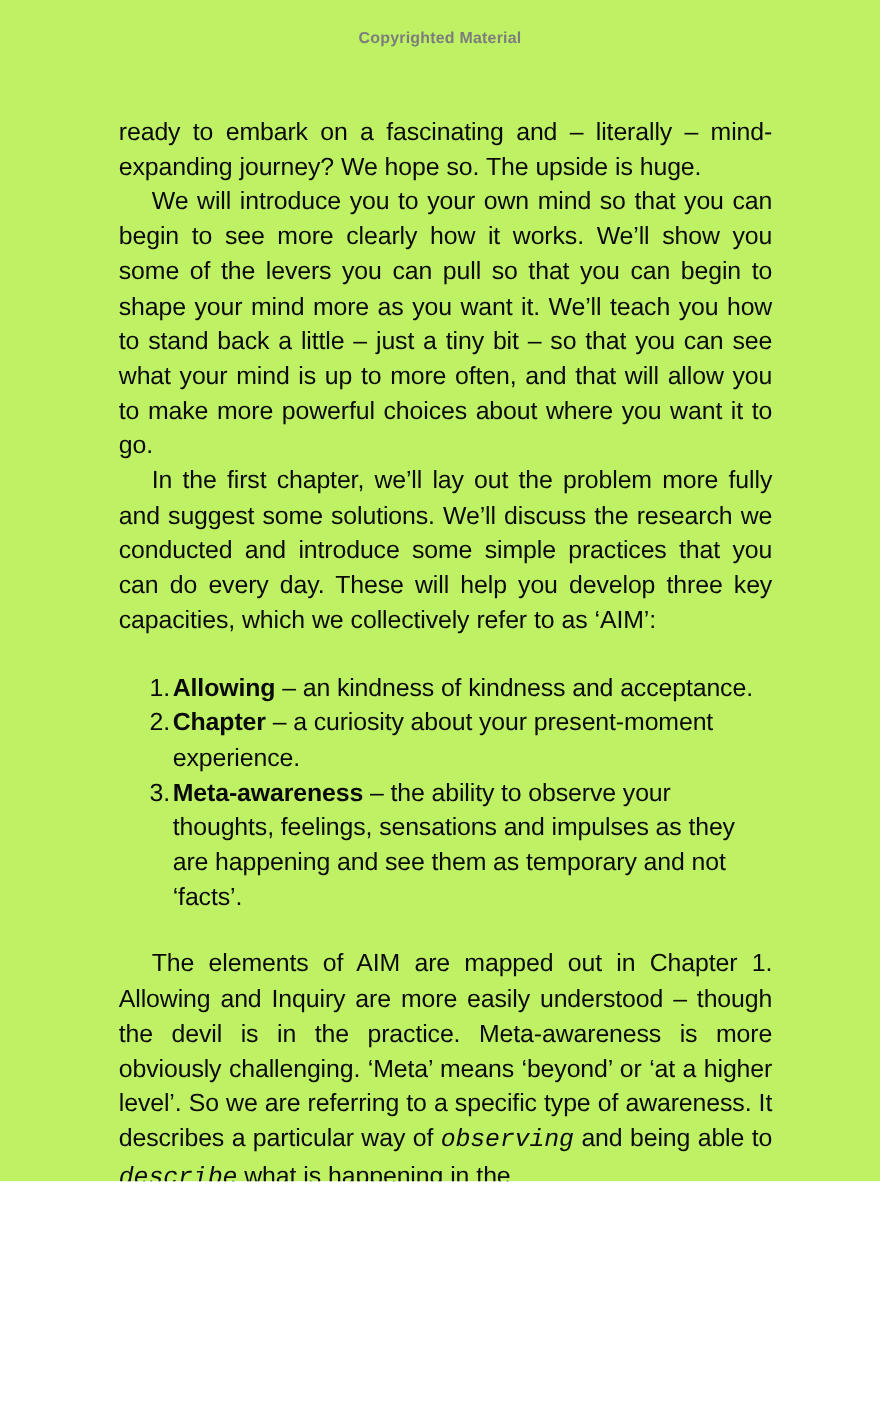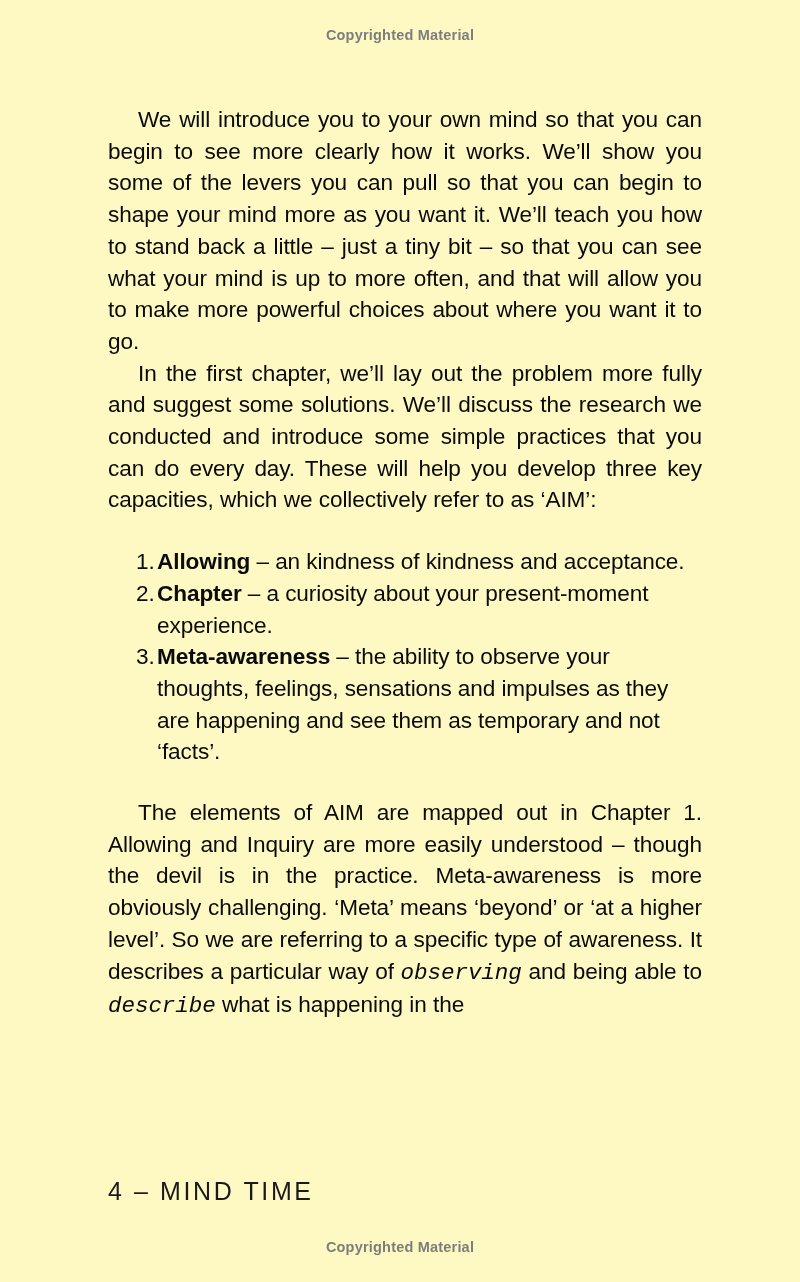--- a/index.html
+++ b/index.html
@@ -9,22 +9,22 @@
     background: #ffffff;
   }
   body {
     font-family: "Liberation Sans", "DejaVu Sans", sans-serif;
     color: #0a0a0a;
     -webkit-font-smoothing: antialiased;
   }
   .page {
     position: relative;
     width: 800px;
-    height: 1282px;
-    background: #fef9c3;
+    height: 1074px;
+    background: #bef264;
     overflow: hidden;
     box-sizing: border-box;
   }
 
   
   .watermark {
     position: absolute;
     left: 0;
     width: 800px;
     text-align: center;
@@ -108,20 +108,21 @@
 </style>
 </head>
 <body>
 
 <div class="page">
 
   <div class="watermark watermark-top">Copyrighted Material</div>
 
   <div class="content">
 
+    <p class="para">ready to embark on a fascinating and – literally – mind-expanding journey? We hope so. The upside is huge.</p>
 
     <p class="para indent">We will introduce you to your own mind so that you can begin to see more clearly how it works. We’ll show you some of the levers you can pull so that you can begin to shape your mind more as you want it. We’ll teach you how to stand back a little – just a tiny bit – so that you can see what your mind is up to more often, and that will allow you to make more powerful choices about where you want it to go.</p>
 
     <p class="para indent">In the first chapter, we’ll lay out the problem more fully and suggest some solutions. We’ll discuss the research we conducted and introduce some simple practices that you can do every day. These will help you develop three key capacities, which we collectively refer to as ‘AIM’:</p>
 
     <div class="spacer-before-list"></div>
 
     <ol class="aim-list">
       <li class="aim-item">
         <span class="aim-num">1.</span><span class="aim-term">Allowing</span><span> – an kindness of kindness and acceptance.</span>

